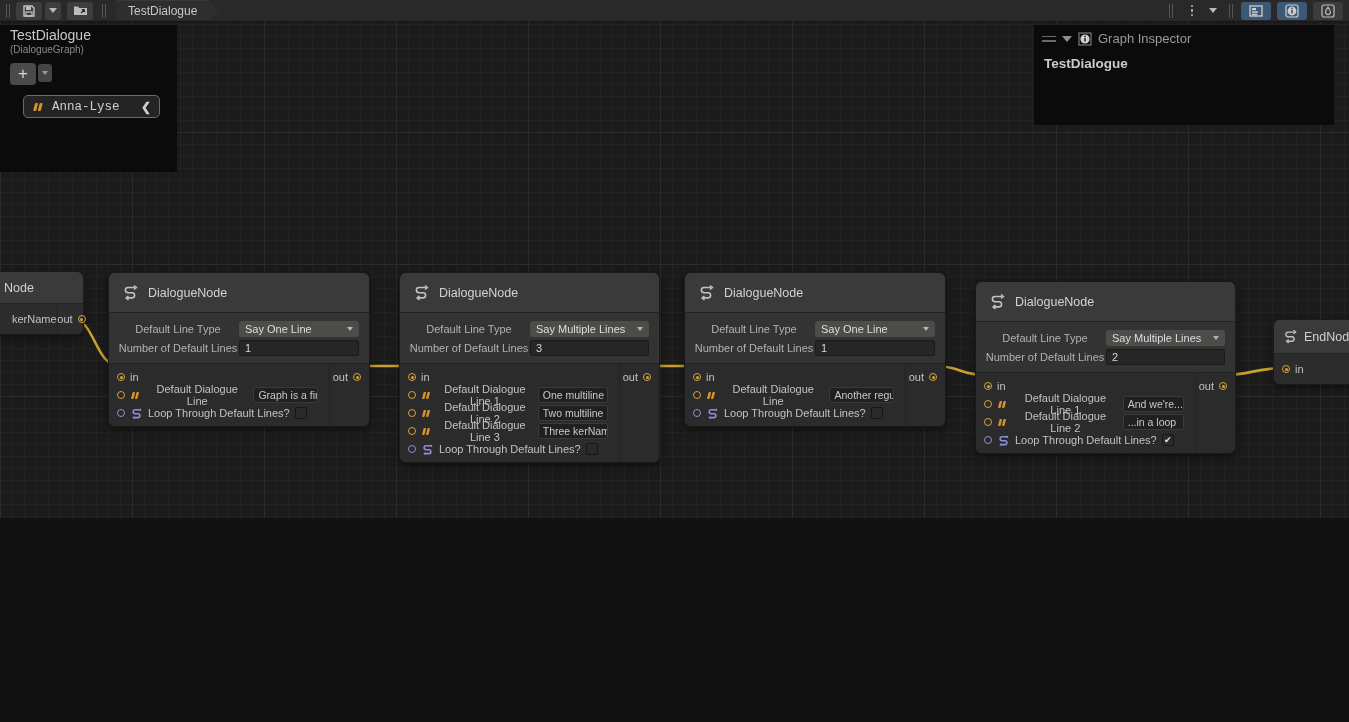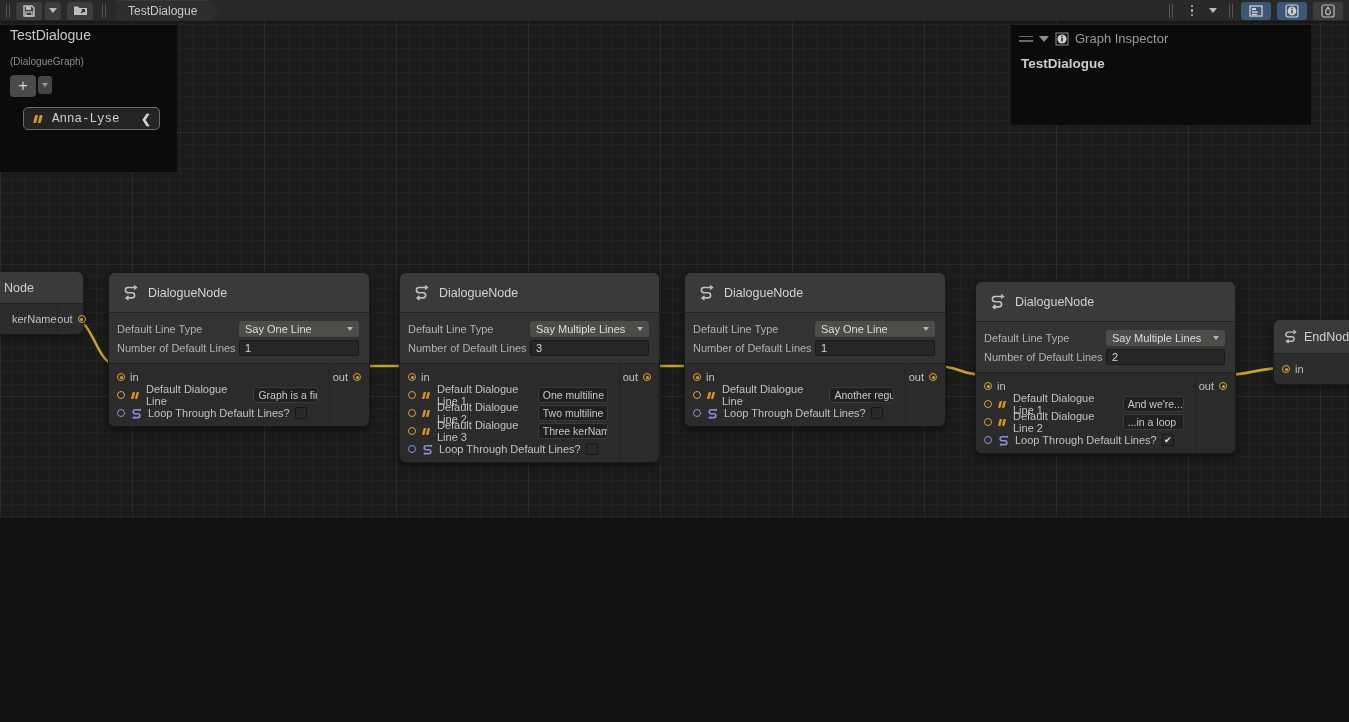--- a/index.html
+++ b/index.html
@@ -50,40 +50,40 @@
   
   .panel { position:absolute; background:rgba(10,10,10,0.96); z-index:20; color:#c8c8c8; }
   .panel-header { display:flex; align-items:center; gap:6px; padding:6px 8px 4px 8px; }
   .handle-lines { display:flex; flex-direction:column; gap:3px; }
   .handle-lines i { display:block; width:14px; height:1.5px; background:#6a6a6a; }
   .fold { width:0; height:0; border-left:5px solid transparent; border-right:5px solid transparent; border-top:6px solid #8f8f8f; }
   .panel-title { color:#9a9a9a; font-size:13px; }
   .blackboard { left:0; top:25px; width:177px; height:147px; }
   .bb-sub { padding:2px 10px 0 10px; }
   .bb-name { font-size:14px; color:#c9c9c9; }
-  .bb-type { font-size:10px; color:#8a8a8a; margin-top:13px; }
+  .bb-type { font-size:10px; color:#8a8a8a; margin-top:1px; }
   .bb-addrow { display:flex; align-items:flex-start; gap:2px; padding:8px 10px 0 10px; }
   .bb-add { width:26px; height:22px; background:#4a4a4a; border-radius:4px; color:#d6d6d6;
             font-size:17px; display:flex; align-items:center; justify-content:center; }
   .bb-add-caret { width:14px; height:18px; background:#454545; border-radius:3px;
             display:flex; align-items:center; justify-content:center; margin-top:1px; }
   .bb-field {
     margin:10px 0 0 23px; width:137px; height:23px;
     background:#242424; border:1px solid #6b6b6b; border-radius:5px;
     display:flex; align-items:center; gap:7px; padding:0 8px;
   }
   .bb-field-name { font-size:12.5px; color:#cfcfcf; flex:1;font-family:Liberation Mono, monospace; }
   .chev-left { color:#d0d0d0; font-size:12px; font-weight:bold; }
-  .inspector { left:1011px; top:25px; width:300px; height:100px; }
+  .inspector { left:1034px; top:25px; width:300px; height:100px; }
   .insp-name { padding:6px 10px; font-size:13.5px; font-weight:bold; color:#cccccc; }
 
   
   .node {
     position:absolute; background:#2c2c2c; border:1px solid #1a1a1a; border-radius:7px;
-    box-shadow:0 3px 8px rgba(0,0,0,0.45); z-index:10; color:#c0c0c0;
+    box-shadow:0 3px 8px rgba(0,0,0,0.45); z-index:10; color:#c0c0c0;text-align:center;
   }
   .node-title {
     height:40px; display:flex; align-items:center; gap:9px; padding:0 12px;
     background:#3a3a3a; border-bottom:1px solid #222; border-radius:6px 6px 0 0;
     font-size:12.5px; color:#d2d2d2;
   }
   .node-props { background:#333333; border-bottom:1px solid #222; padding:5px 10px 5px 8px; }
   .prop-row { display:flex; align-items:center; height:17px; margin:2px 0; }
   .prop-label { width:122px; font-size:11px; color:#b2b2b2; }
   .dropdown {

